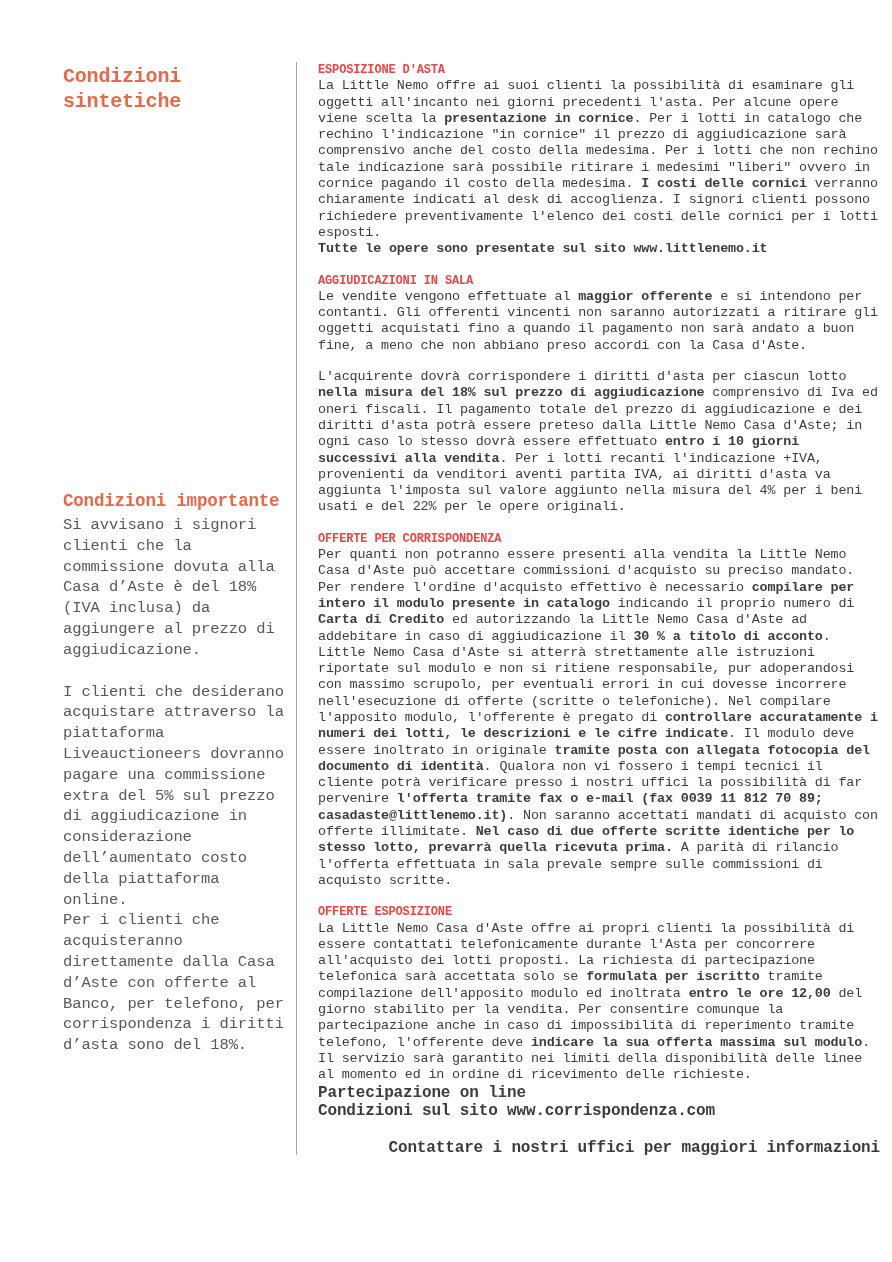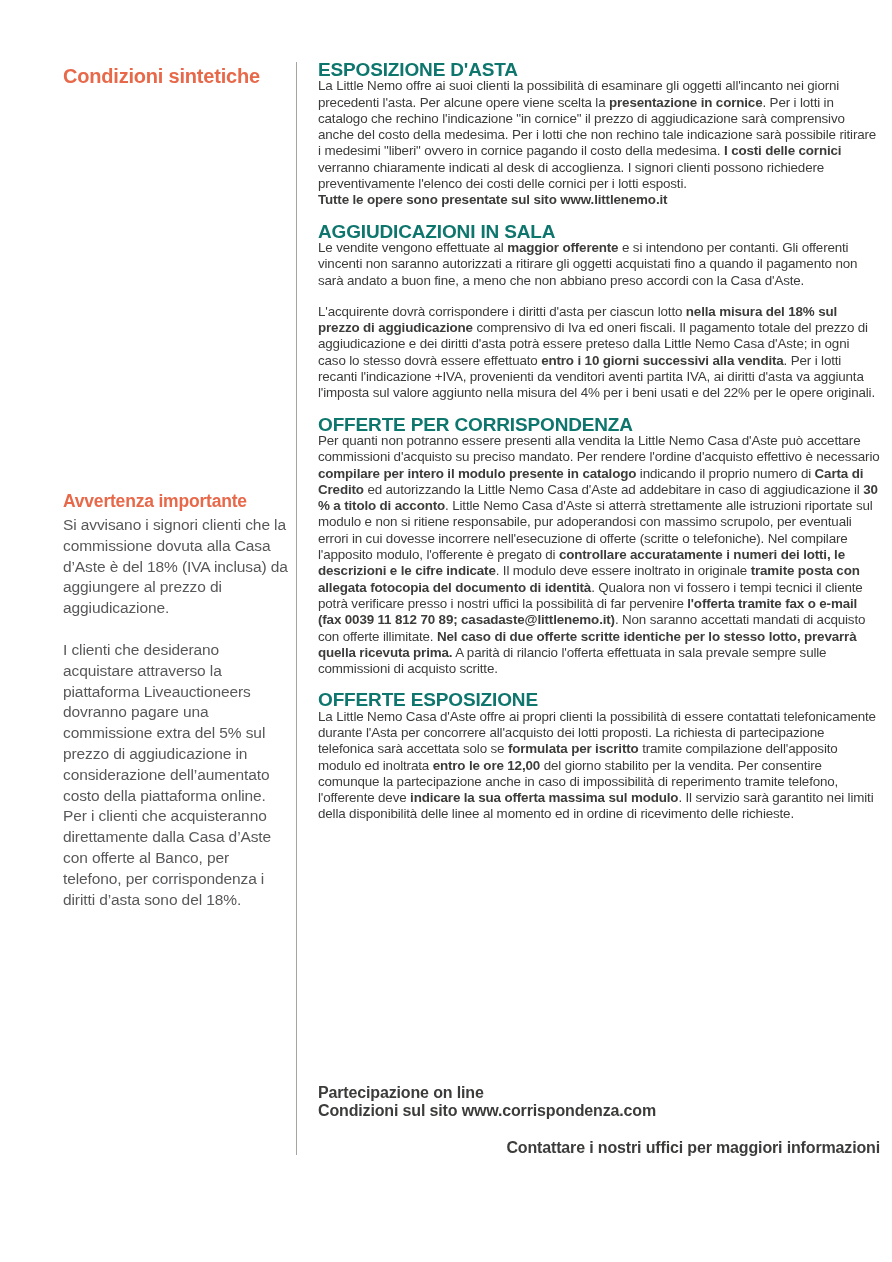--- a/index.html
+++ b/index.html
@@ -5,21 +5,21 @@
   html, body {
     margin: 0;
     padding: 0;
     background: #ffffff;
   }
   .page {
     position: relative;
     width: 892px;
     height: 1262px;
     background: #ffffff;
-    font-family: Liberation Sans, sans-serif;
+    font-family: Liberation Mono, monospace;
     overflow: hidden;
   }
 
   
   .left-col {
     position: absolute;
     left: 63px;
     top: 64px;
     width: 226px;
   }
@@ -74,24 +74,24 @@
     color: #3C3C3B;
     font-size: 13.4px;
     line-height: 16.3px;
     letter-spacing: -0.15px;
   }
   .right-col section {
     margin: 0 0 15px 0;
   }
   .right-col h3 {
     margin: 0;
-    font-size: 19px;
+    font-size: 12px;
     line-height: 16.3px;
     font-weight: bold;
-    color: #0f766e;
+    color: #ef4444;
   }
   .right-col p {
     margin: 0;
   }
   .right-col strong {
     font-weight: bold;
   }
 
   
   .right-footer {
@@ -114,21 +114,21 @@
 <body>
 
 <div class="page">
 
   <div class="left-col">
     <div class="doc-title">
       <div>Condizioni sintetiche</div>
     </div>
 
     <div class="notice-block">
-      <h2 class="notice-title">Avvertenza importante</h2>
+      <h2 class="notice-title">Condizioni importante</h2>
       <p>Si avvisano i signori clienti che la commissione dovuta alla Casa d’Aste è del 18% (IVA inclusa) da aggiungere al prezzo di aggiudicazione.</p>
       <p class="gap-above">I clienti che desiderano acquistare attraverso la piattaforma Liveauctioneers dovranno pagare una commissione extra del 5% sul prezzo di aggiudicazione in considerazione dell’aumentato costo della piattaforma online.</p>
       <p>Per i clienti che acquisteranno direttamente dalla Casa d’Aste con offerte al Banco, per telefono, per corrispondenza i diritti d’asta sono del 18%.</p>
     </div>
   </div>
 
   <div class="v-divider"></div>
 
   <div class="right-col">
 

